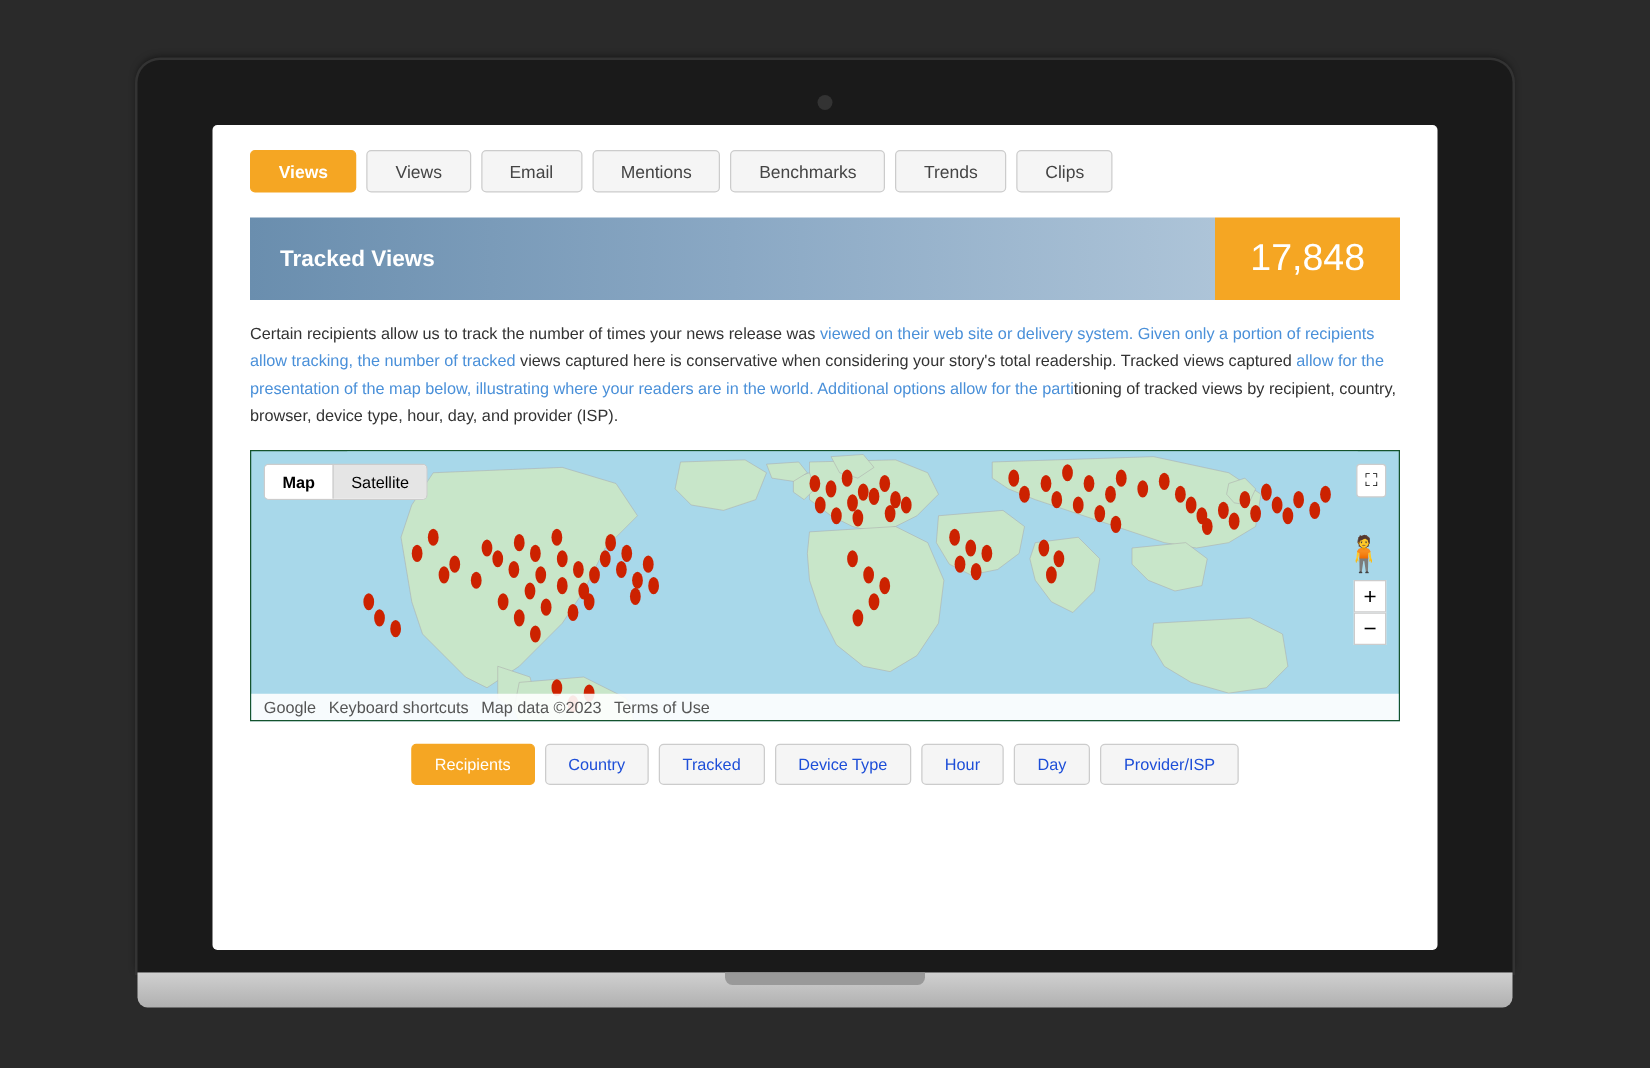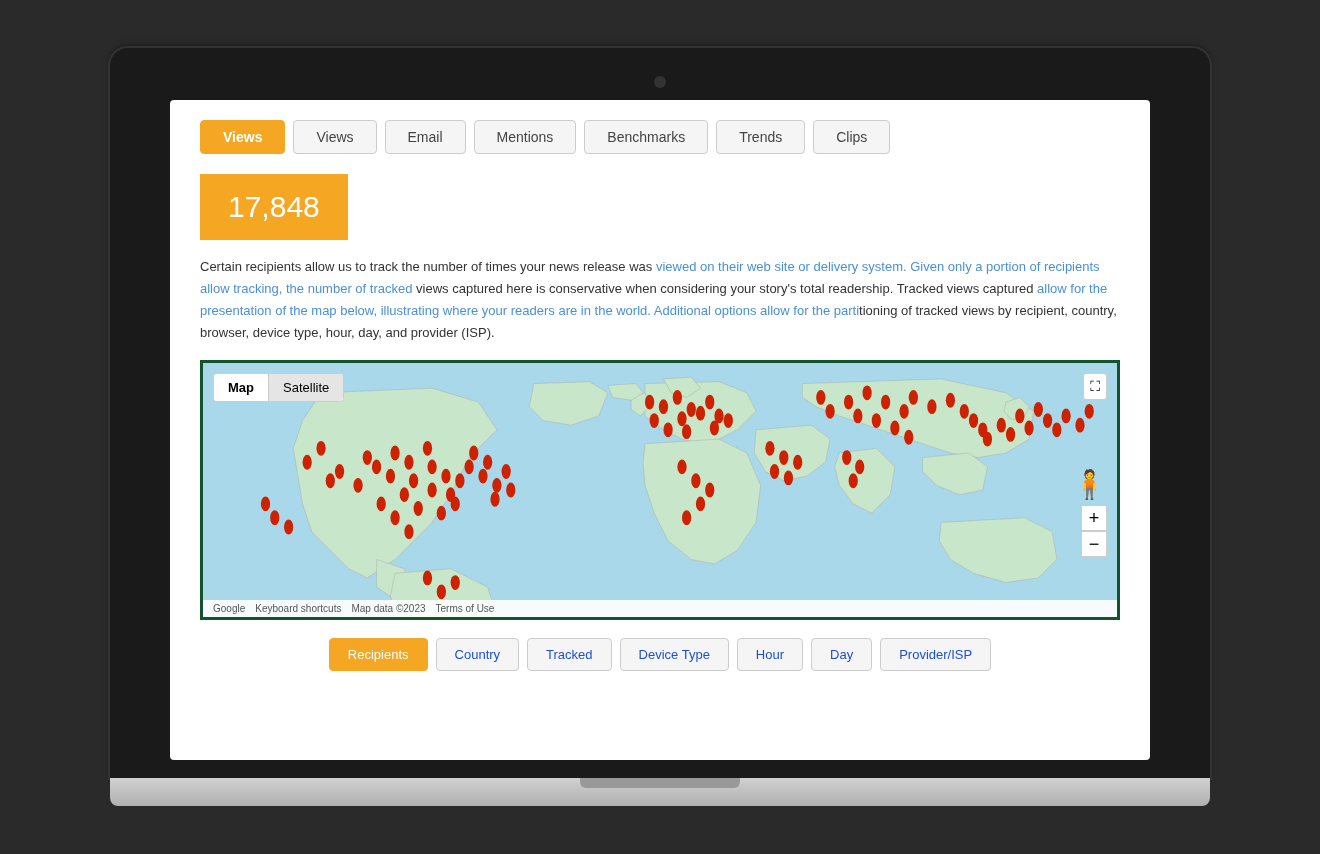--- a/index.html
+++ b/index.html
@@ -133,22 +133,22 @@
       color: #333;
     }
 
     .description-text .highlight-blue {
       color: #4a90d9;
     }
 
     
     .map-container {
       position: relative;
-      height: 260px;
-      border: 3px solid #14532d;
+      height: 217px;
+      border: 1px solid #14532d;
       overflow: hidden;
       margin-bottom: 18px;
       background: #a8d8ea;
       padding-left: 44px;
     }
 
     .map-toggle {
       position: absolute;
       top: 10px;
       left: 10px;
@@ -219,21 +219,21 @@
       cursor: pointer;
     }
 
     .map-footer {
       position: absolute;
       bottom: 0;
       left: 0;
       right: 0;
       background: rgba(255,255,255,0.9);
       padding: 3px 10px;
-      font-size: 10px;
+      font-size: 13px;
       color: #555;
       display: flex;
       align-items: center;
       gap: 10px;
     }
 
     
     .map-svg {
       width: 100%;
       height: 100%;
@@ -287,20 +287,23 @@
           <button class="tab-btn active">Views</button>
           <button class="tab-btn">Views</button>
           <button class="tab-btn">Email</button>
           <button class="tab-btn">Mentions</button>
           <button class="tab-btn">Benchmarks</button>
           <button class="tab-btn">Trends</button>
           <button class="tab-btn">Clips</button>
         </div>
 
         <div class="tracked-header">
+          <div class="tracked-title-bar">
+            <span>Tracked Views</span>
+          </div>
           <div class="tracked-count-box">
             <span>17,848</span>
           </div>
         </div>
 
         <div class="description-text">
           Certain recipients allow us to track the number of times your news release was <span class="highlight-blue">viewed on their web site or delivery system. Given only a portion of recipients allow tracking, the number of tracked</span> views captured here is conservative when considering your story's total readership. Tracked views captured<span class="highlight-blue"> allow for the presentation of the map below, illustrating where your readers are in the world. Additional options allow for the parti</span>tioning of tracked views by recipient, country, browser, device type, hour, day, and provider (ISP).
         </div>
 
         <div class="map-container">

